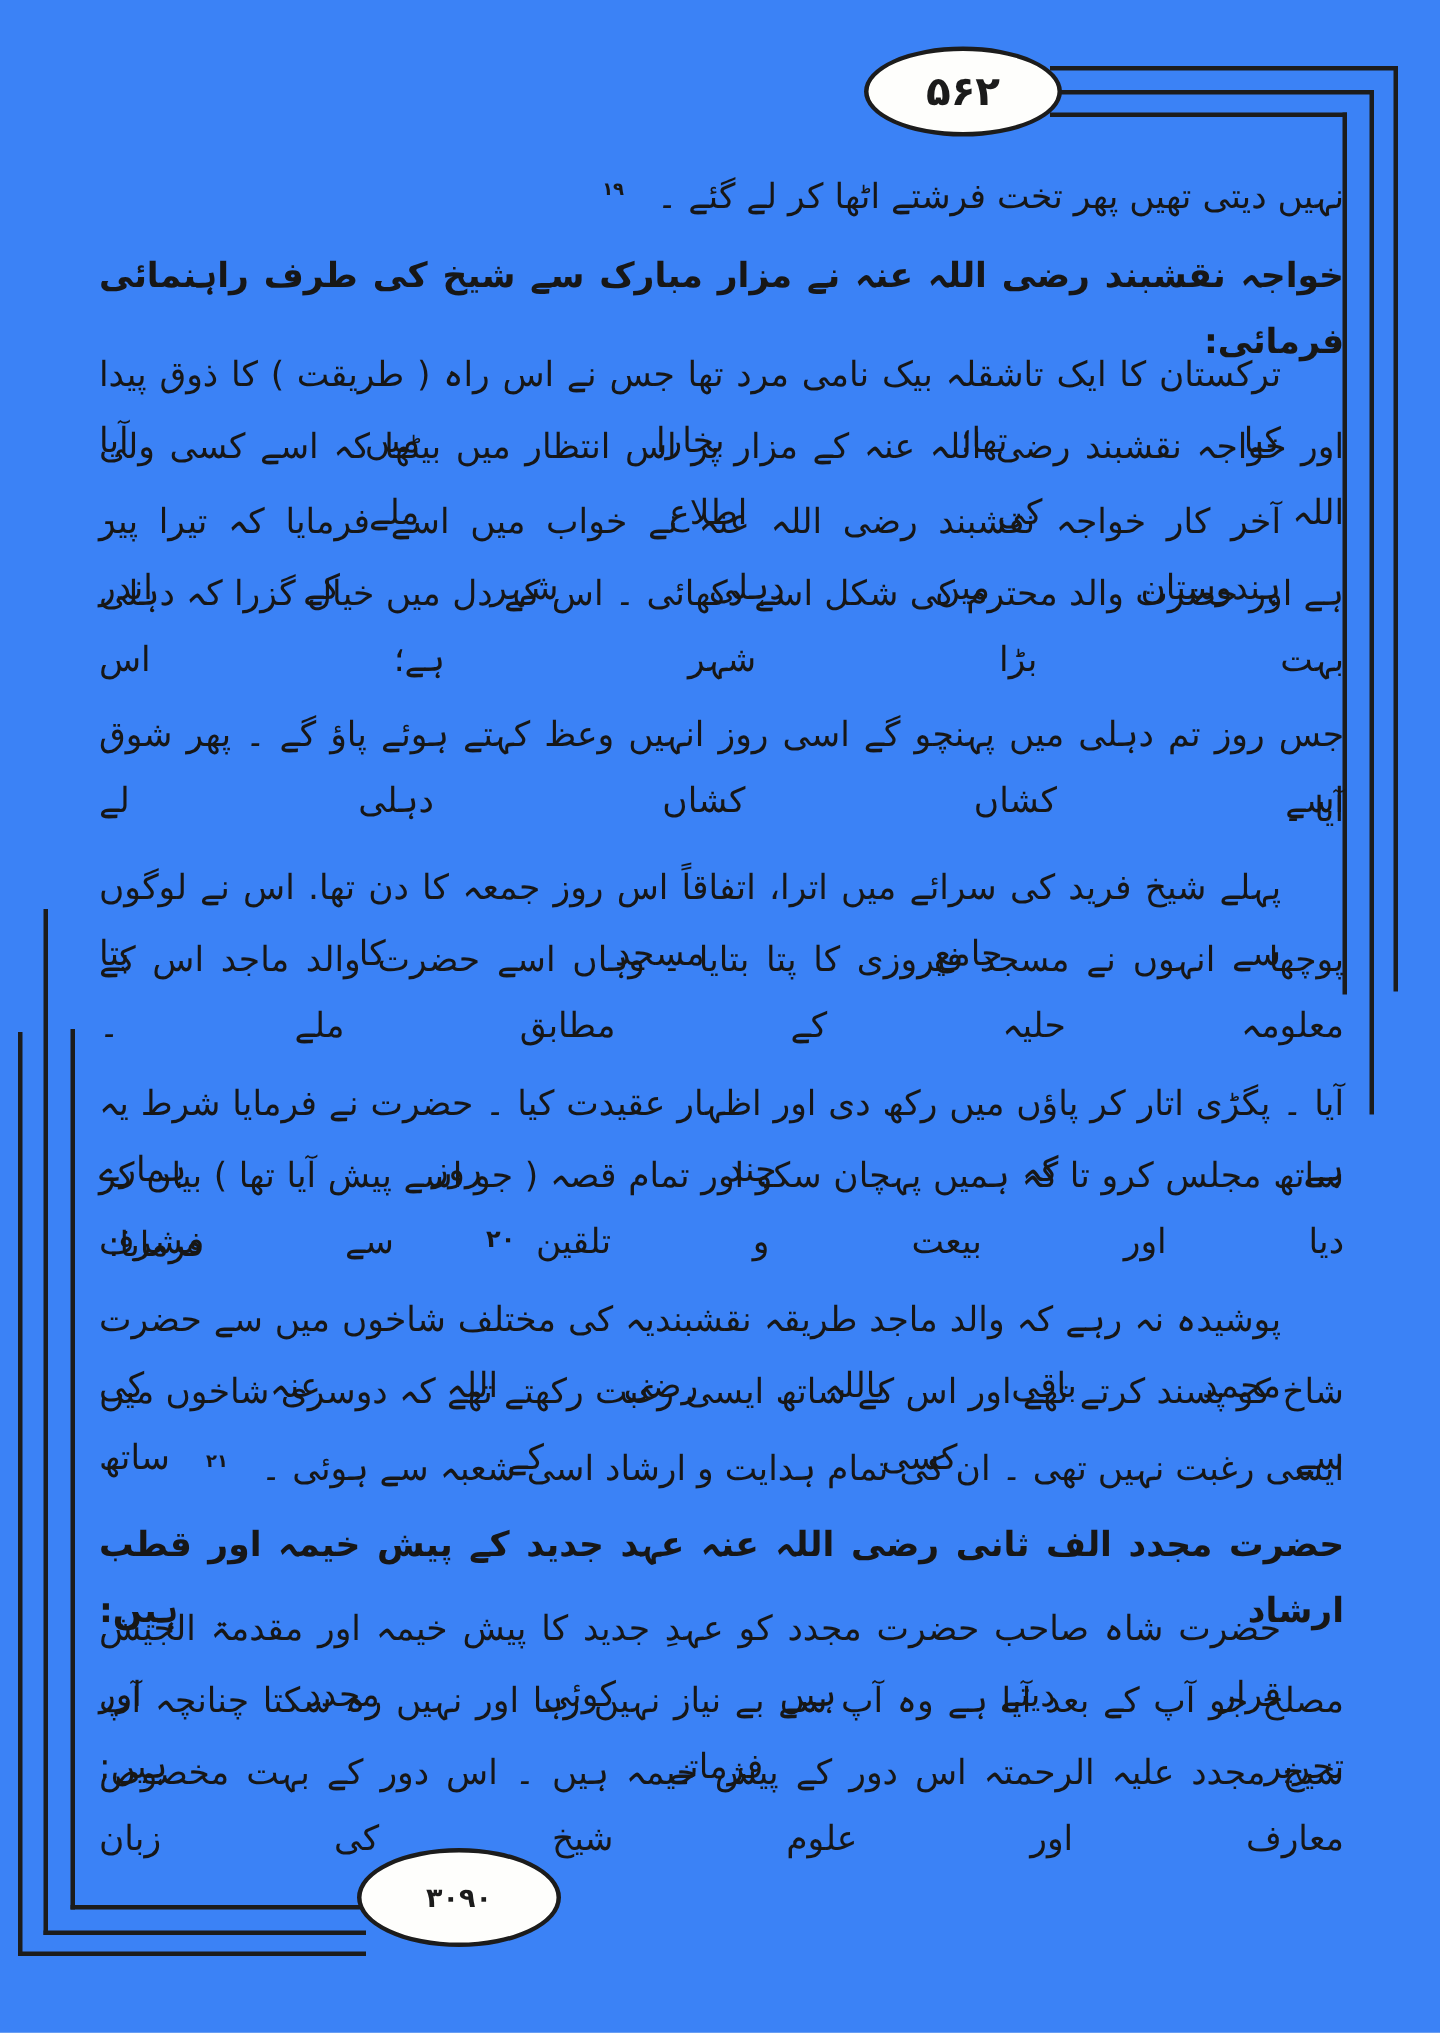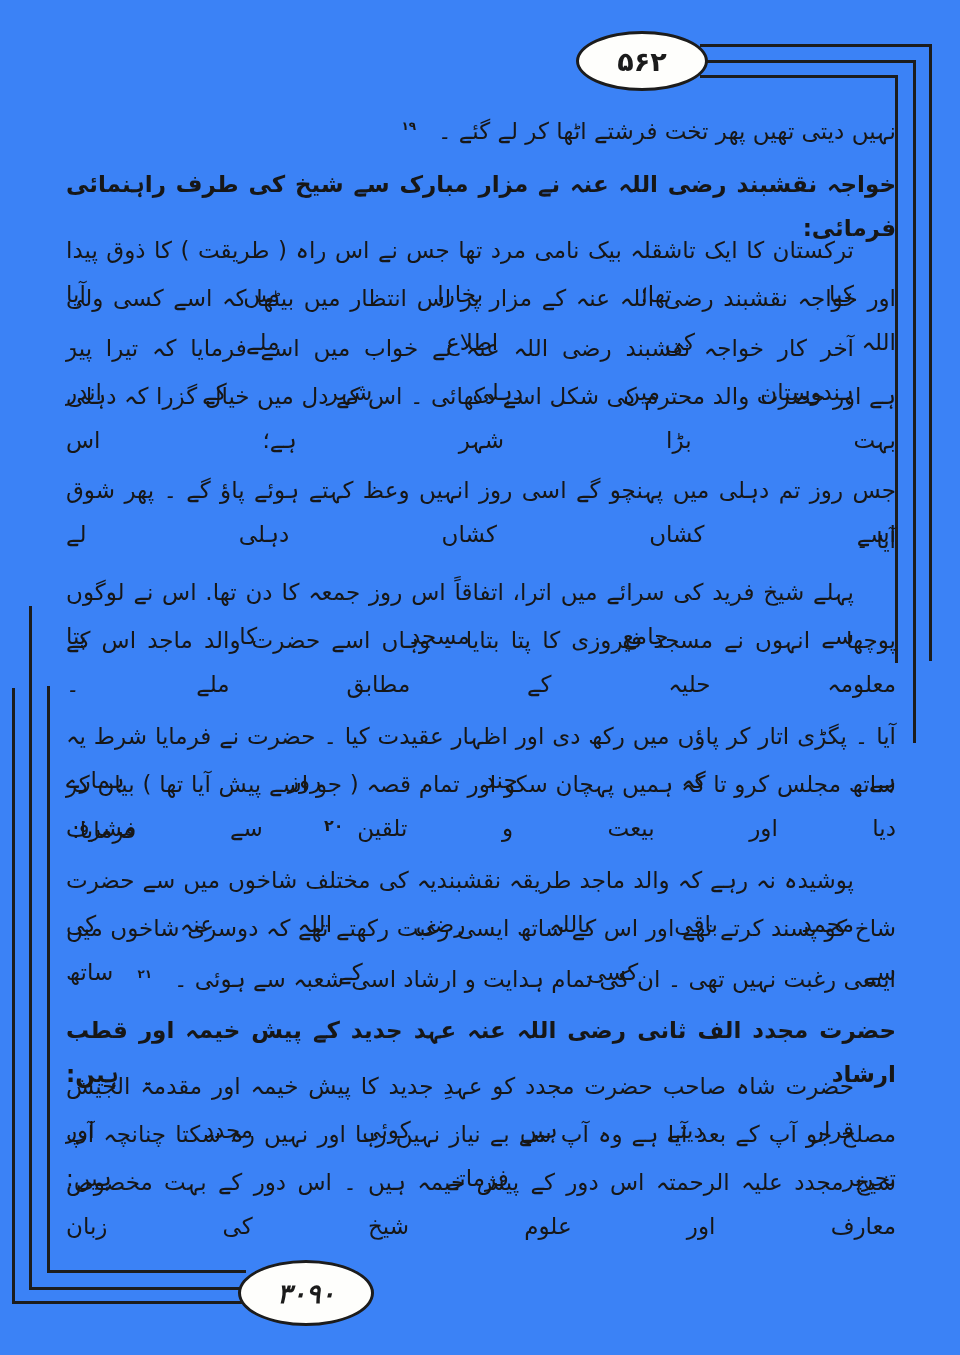--- a/index.html
+++ b/index.html
@@ -32,21 +32,21 @@
   .bh3{left:47px;top:1270px;width:199px;}
   
   .oval{
     position:absolute;z-index:5;
     border:3px solid #1c1c1c;border-radius:50%;
     background:#fefefc;
     display:flex;align-items:center;justify-content:center;
     font-weight:bold;color:#1b1b1b;
   }
   .oval-top{left:576px;top:31px;width:126px;height:54px;font-size:27px;}
-  .oval-bottom{left:238px;top:1260px;width:130px;height:60px;font-size:27px;font-style:italic;}
+  .oval-bottom{left:238px;top:1232px;width:130px;height:60px;font-size:18px;}
   
   .text-area{position:absolute;inset:0;z-index:2;direction:rtl;}
   .line{
     position:absolute;left:66px;right:64px;height:46px;
     font-size:23px;line-height:44px;white-space:nowrap;
     color:#171717;
   }
   .just{white-space:normal;text-align:justify;text-align-last:justify;}
   .indent{padding-right:42px;}
   .ralign{text-align:right;}

